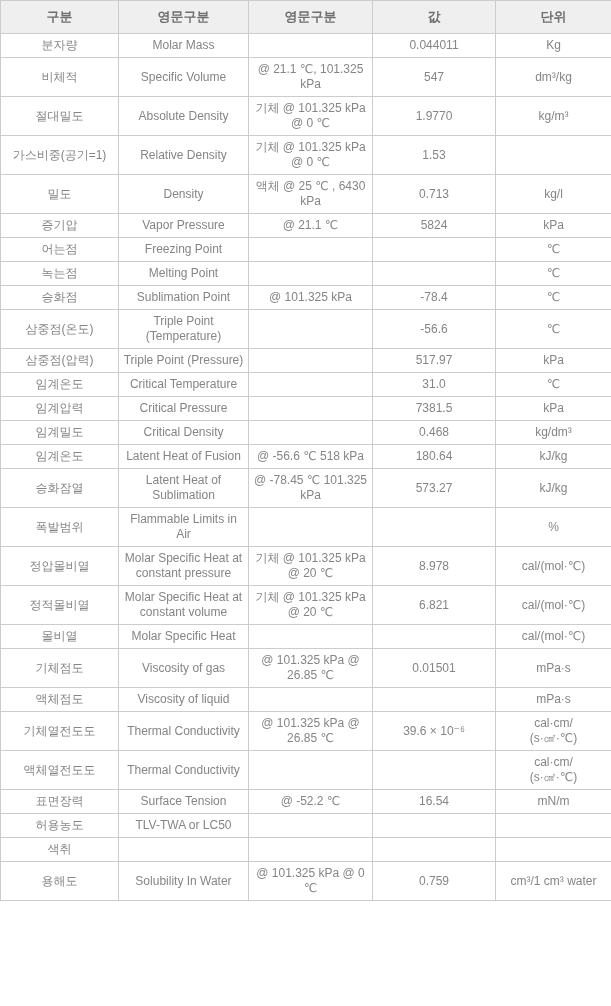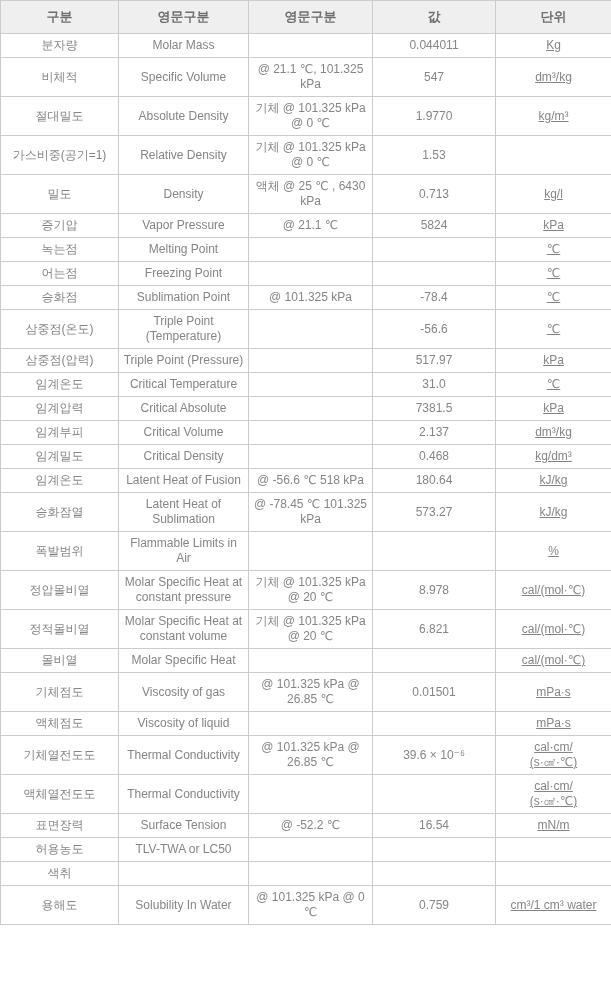--- a/index.html
+++ b/index.html
@@ -33,21 +33,21 @@
     font-weight: bold;
     padding: 8px 4px;
     line-height: 16px;
   }
   table.props td {
     color: var(--body-text);
     font-size: 12px;
     padding: 4px 3px;
     line-height: 15px;
   }
-  td.col-unit { white-space: pre-line; text-decoration: underline; }
+  td.col-unit { white-space: pre-line; }
   col.w-name { width: 118px; }
   col.w-en   { width: 130px; }
   col.w-env  { width: 124px; }
   col.w-value{ width: 123px; }
   col.w-unit { width: 116px; }
 </style>
 </head>
 <body>
 
 <table class="props">
@@ -104,29 +104,29 @@
         <td class="col-unit">kg/l</td>
       </tr>
       <tr>
         <td class="col-name">증기압</td>
         <td class="col-en">Vapor Pressure</td>
         <td class="col-env">@ 21.1 ℃</td>
         <td class="col-value">5824</td>
         <td class="col-unit">kPa</td>
       </tr>
       <tr>
+        <td class="col-name">어는점</td>
+        <td class="col-en">Freezing Point</td>
+        <td class="col-env"></td>
+        <td class="col-value"></td>
+        <td class="col-unit">℃</td>
+      </tr>
+      <tr>
         <td class="col-name">녹는점</td>
         <td class="col-en">Melting Point</td>
-        <td class="col-env"></td>
-        <td class="col-value"></td>
-        <td class="col-unit">℃</td>
-      </tr>
-      <tr>
-        <td class="col-name">어는점</td>
-        <td class="col-en">Freezing Point</td>
         <td class="col-env"></td>
         <td class="col-value"></td>
         <td class="col-unit">℃</td>
       </tr>
       <tr>
         <td class="col-name">승화점</td>
         <td class="col-en">Sublimation Point</td>
         <td class="col-env">@ 101.325 kPa</td>
         <td class="col-value">-78.4</td>
         <td class="col-unit">℃</td>
@@ -147,31 +147,24 @@
       </tr>
       <tr>
         <td class="col-name">임계온도</td>
         <td class="col-en">Critical Temperature</td>
         <td class="col-env"></td>
         <td class="col-value">31.0</td>
         <td class="col-unit">℃</td>
       </tr>
       <tr>
         <td class="col-name">임계압력</td>
-        <td class="col-en">Critical Absolute</td>
+        <td class="col-en">Critical Pressure</td>
         <td class="col-env"></td>
         <td class="col-value">7381.5</td>
         <td class="col-unit">kPa</td>
-      </tr>
-      <tr>
-        <td class="col-name">임계부피</td>
-        <td class="col-en">Critical Volume</td>
-        <td class="col-env"></td>
-        <td class="col-value">2.137</td>
-        <td class="col-unit">dm³/kg</td>
       </tr>
       <tr>
         <td class="col-name">임계밀도</td>
         <td class="col-en">Critical Density</td>
         <td class="col-env"></td>
         <td class="col-value">0.468</td>
         <td class="col-unit">kg/dm³</td>
       </tr>
       <tr>
         <td class="col-name">임계온도</td>

